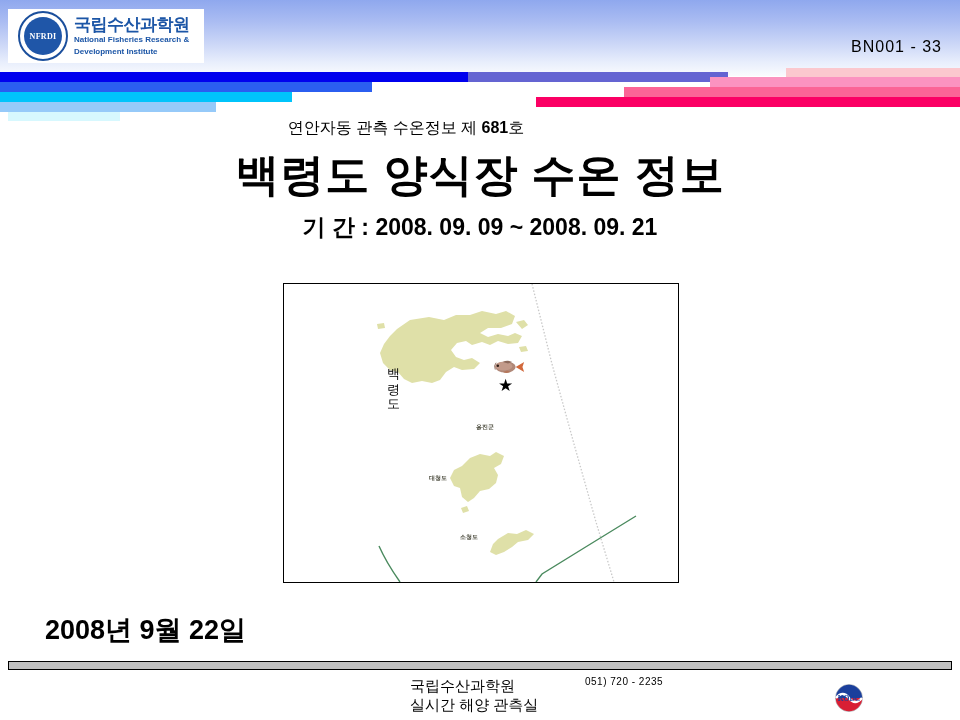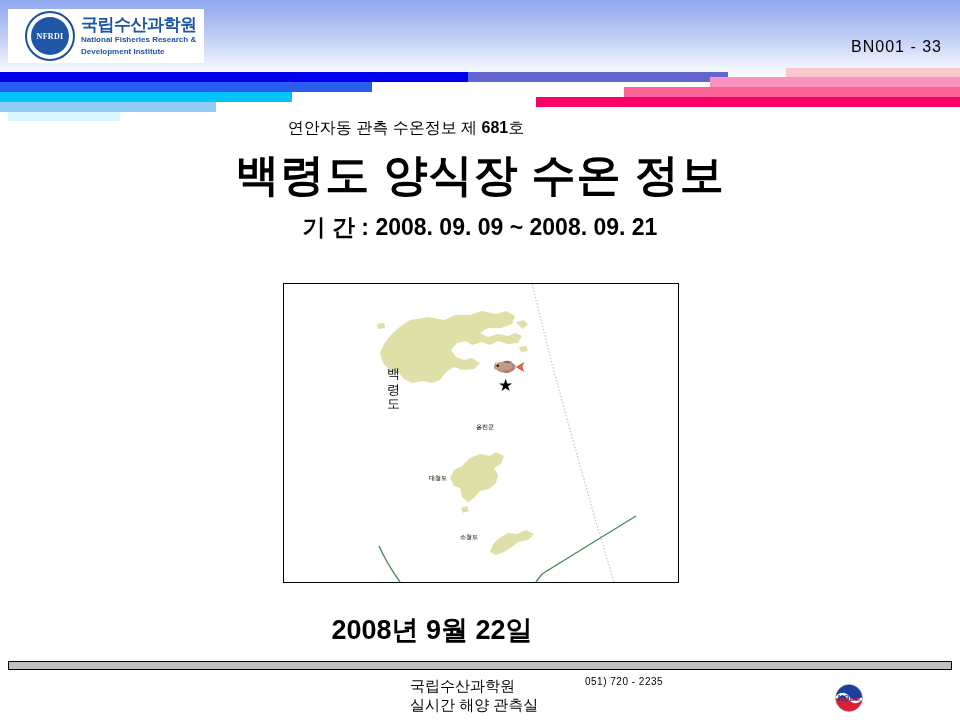--- a/index.html
+++ b/index.html
@@ -34,21 +34,21 @@
 
   
   .logo-box {
     position: absolute;
     left: 8px; top: 9px;
     width: 196px;
     height: 54px;
     background: #ffffff;
     display: flex;
     align-items: center;
-    padding-left: 17px;
+    padding-left: 10px;
     box-sizing: border-box;
   }
   .logo-seal {
     width: 46px; height: 46px;
     flex: 0 0 46px;
     border-radius: 50%;
     background: #ffffff;
     border: 2px solid #1b4f9c;
     position: relative;
     display: flex;
@@ -209,25 +209,26 @@
     top: 74px;
     width: 34px;
     height: 18px;
   }
 
   
   .issue-date {
     position: absolute;
     left: 0; top: 612px;
     width: 864px;
-    text-align: center;
+    text-align: left;
     font-size: 27px;
     font-weight: bold;
     color: #000000;
     white-space: nowrap;
+    padding-left: 45px;
   }
 
   
   .footer-bar {
     position: absolute;
     left: 8px;
     top: 661px;
     width: 944px;
     height: 9px;
     background: #c0c0c0;

